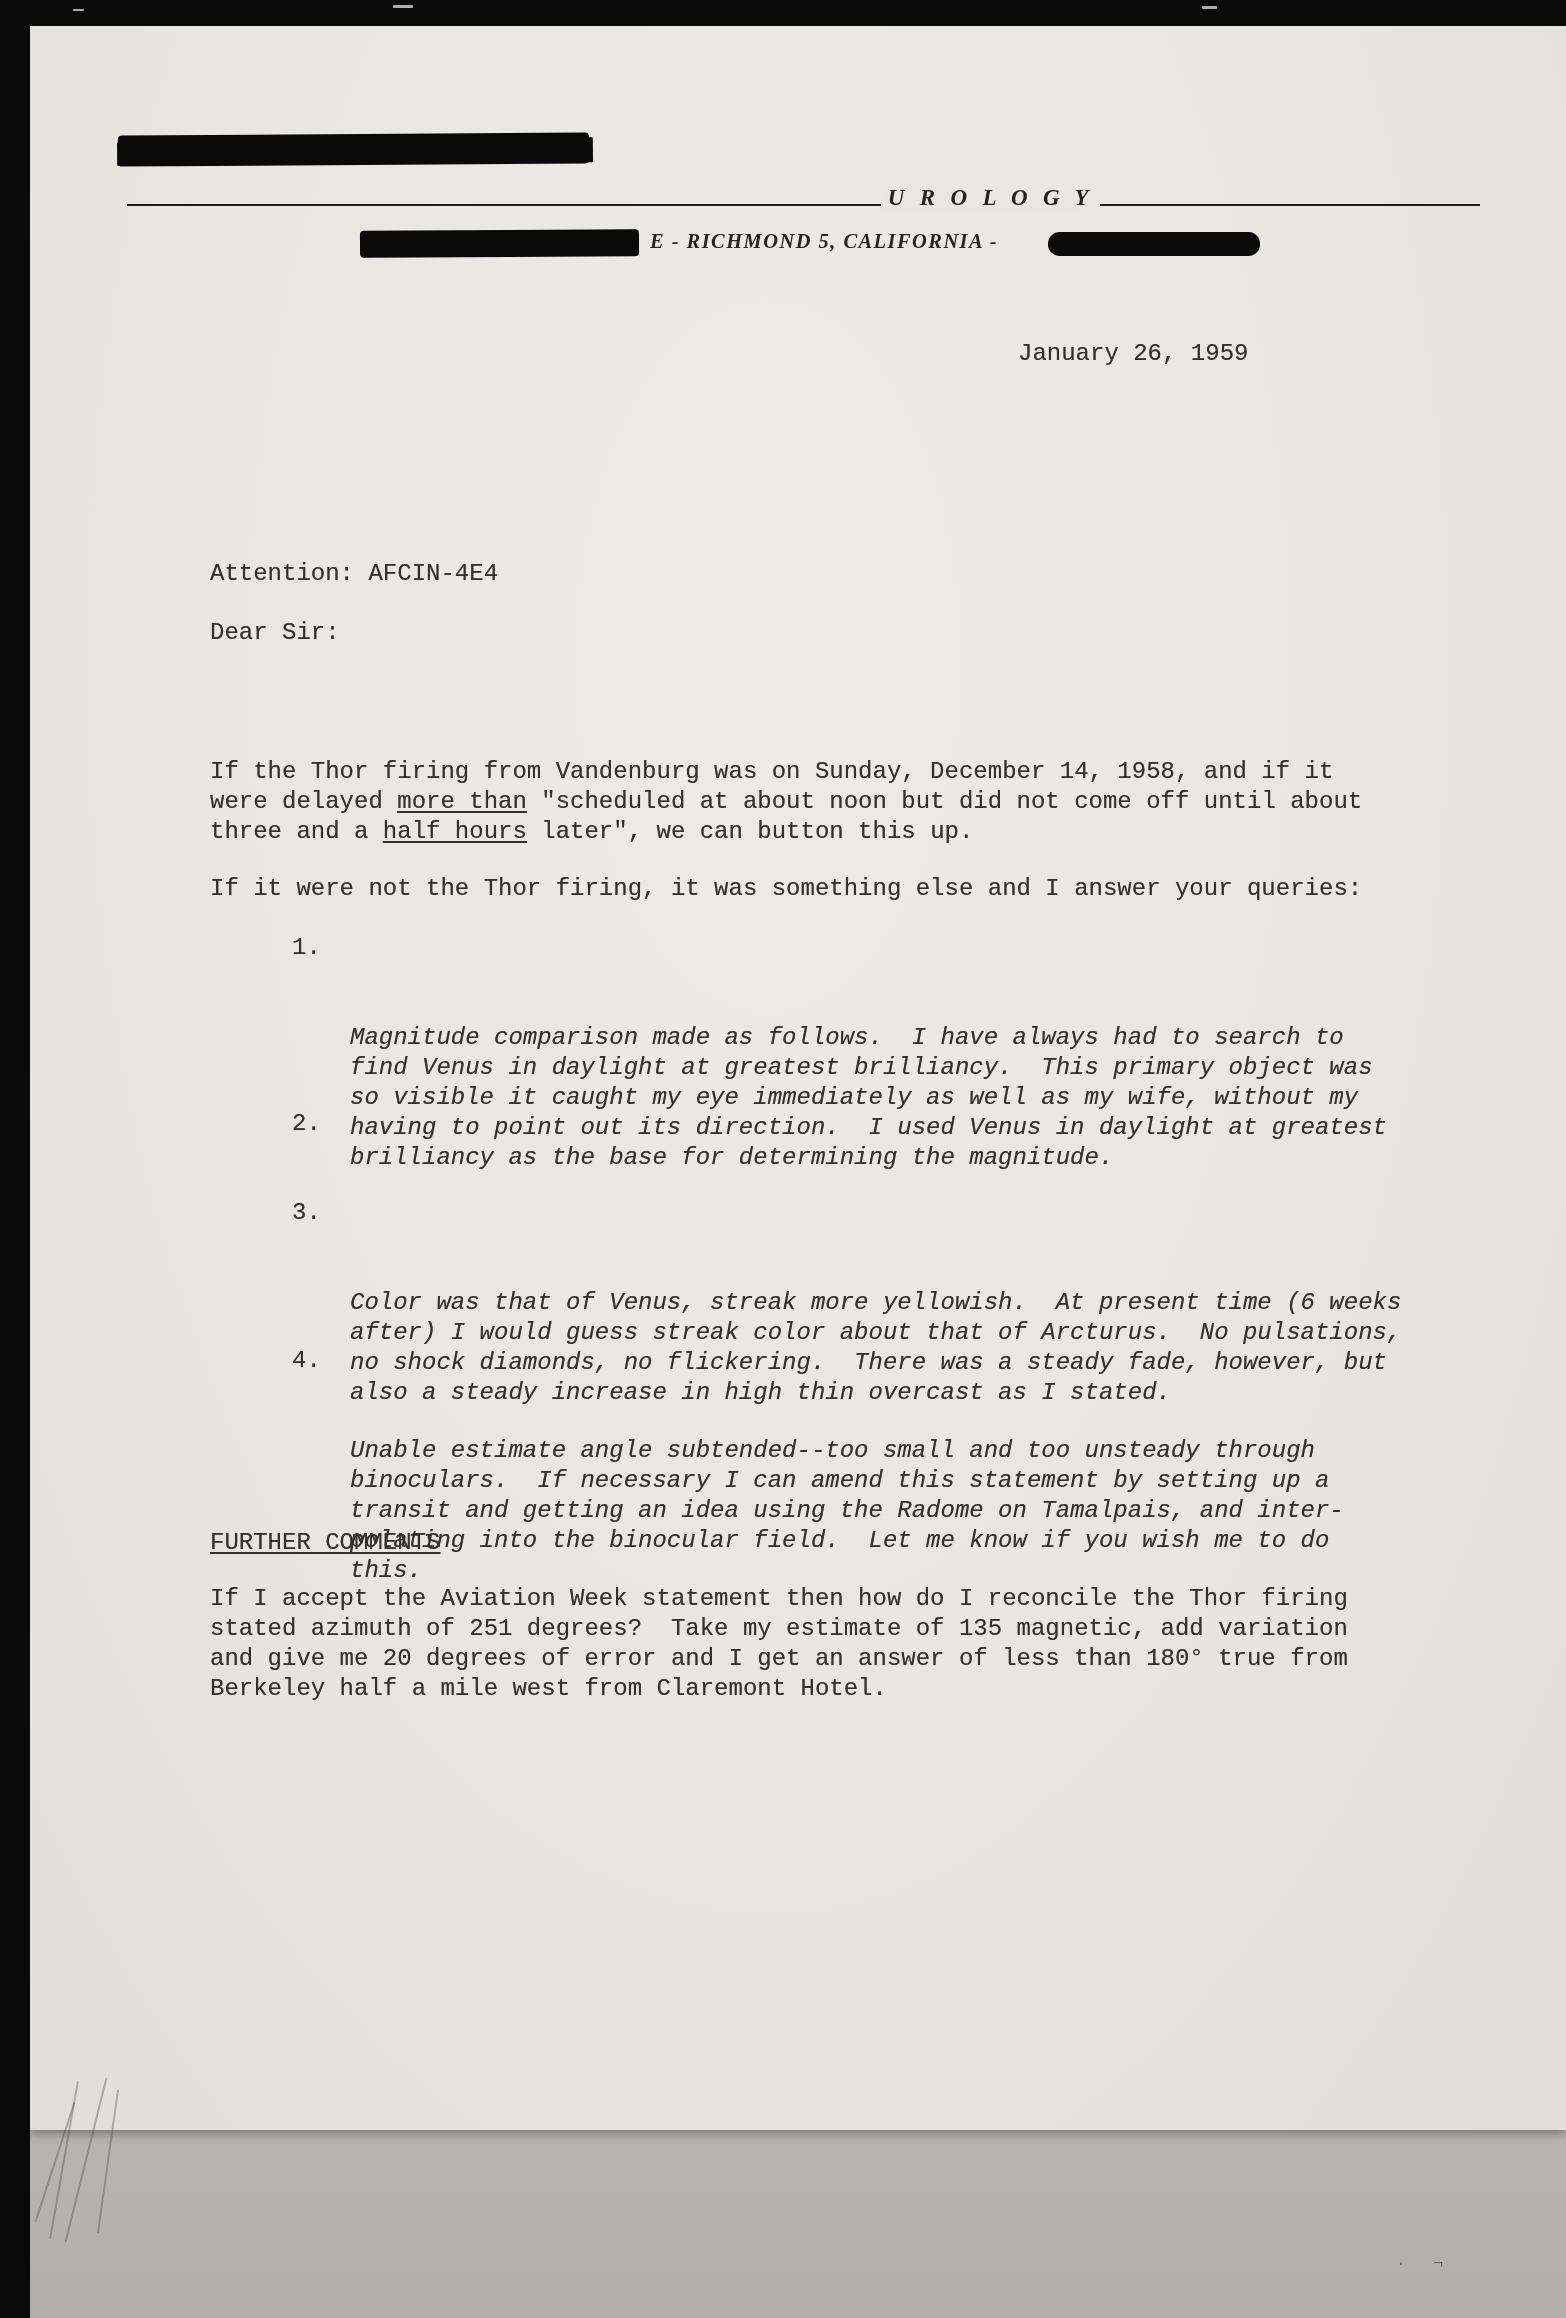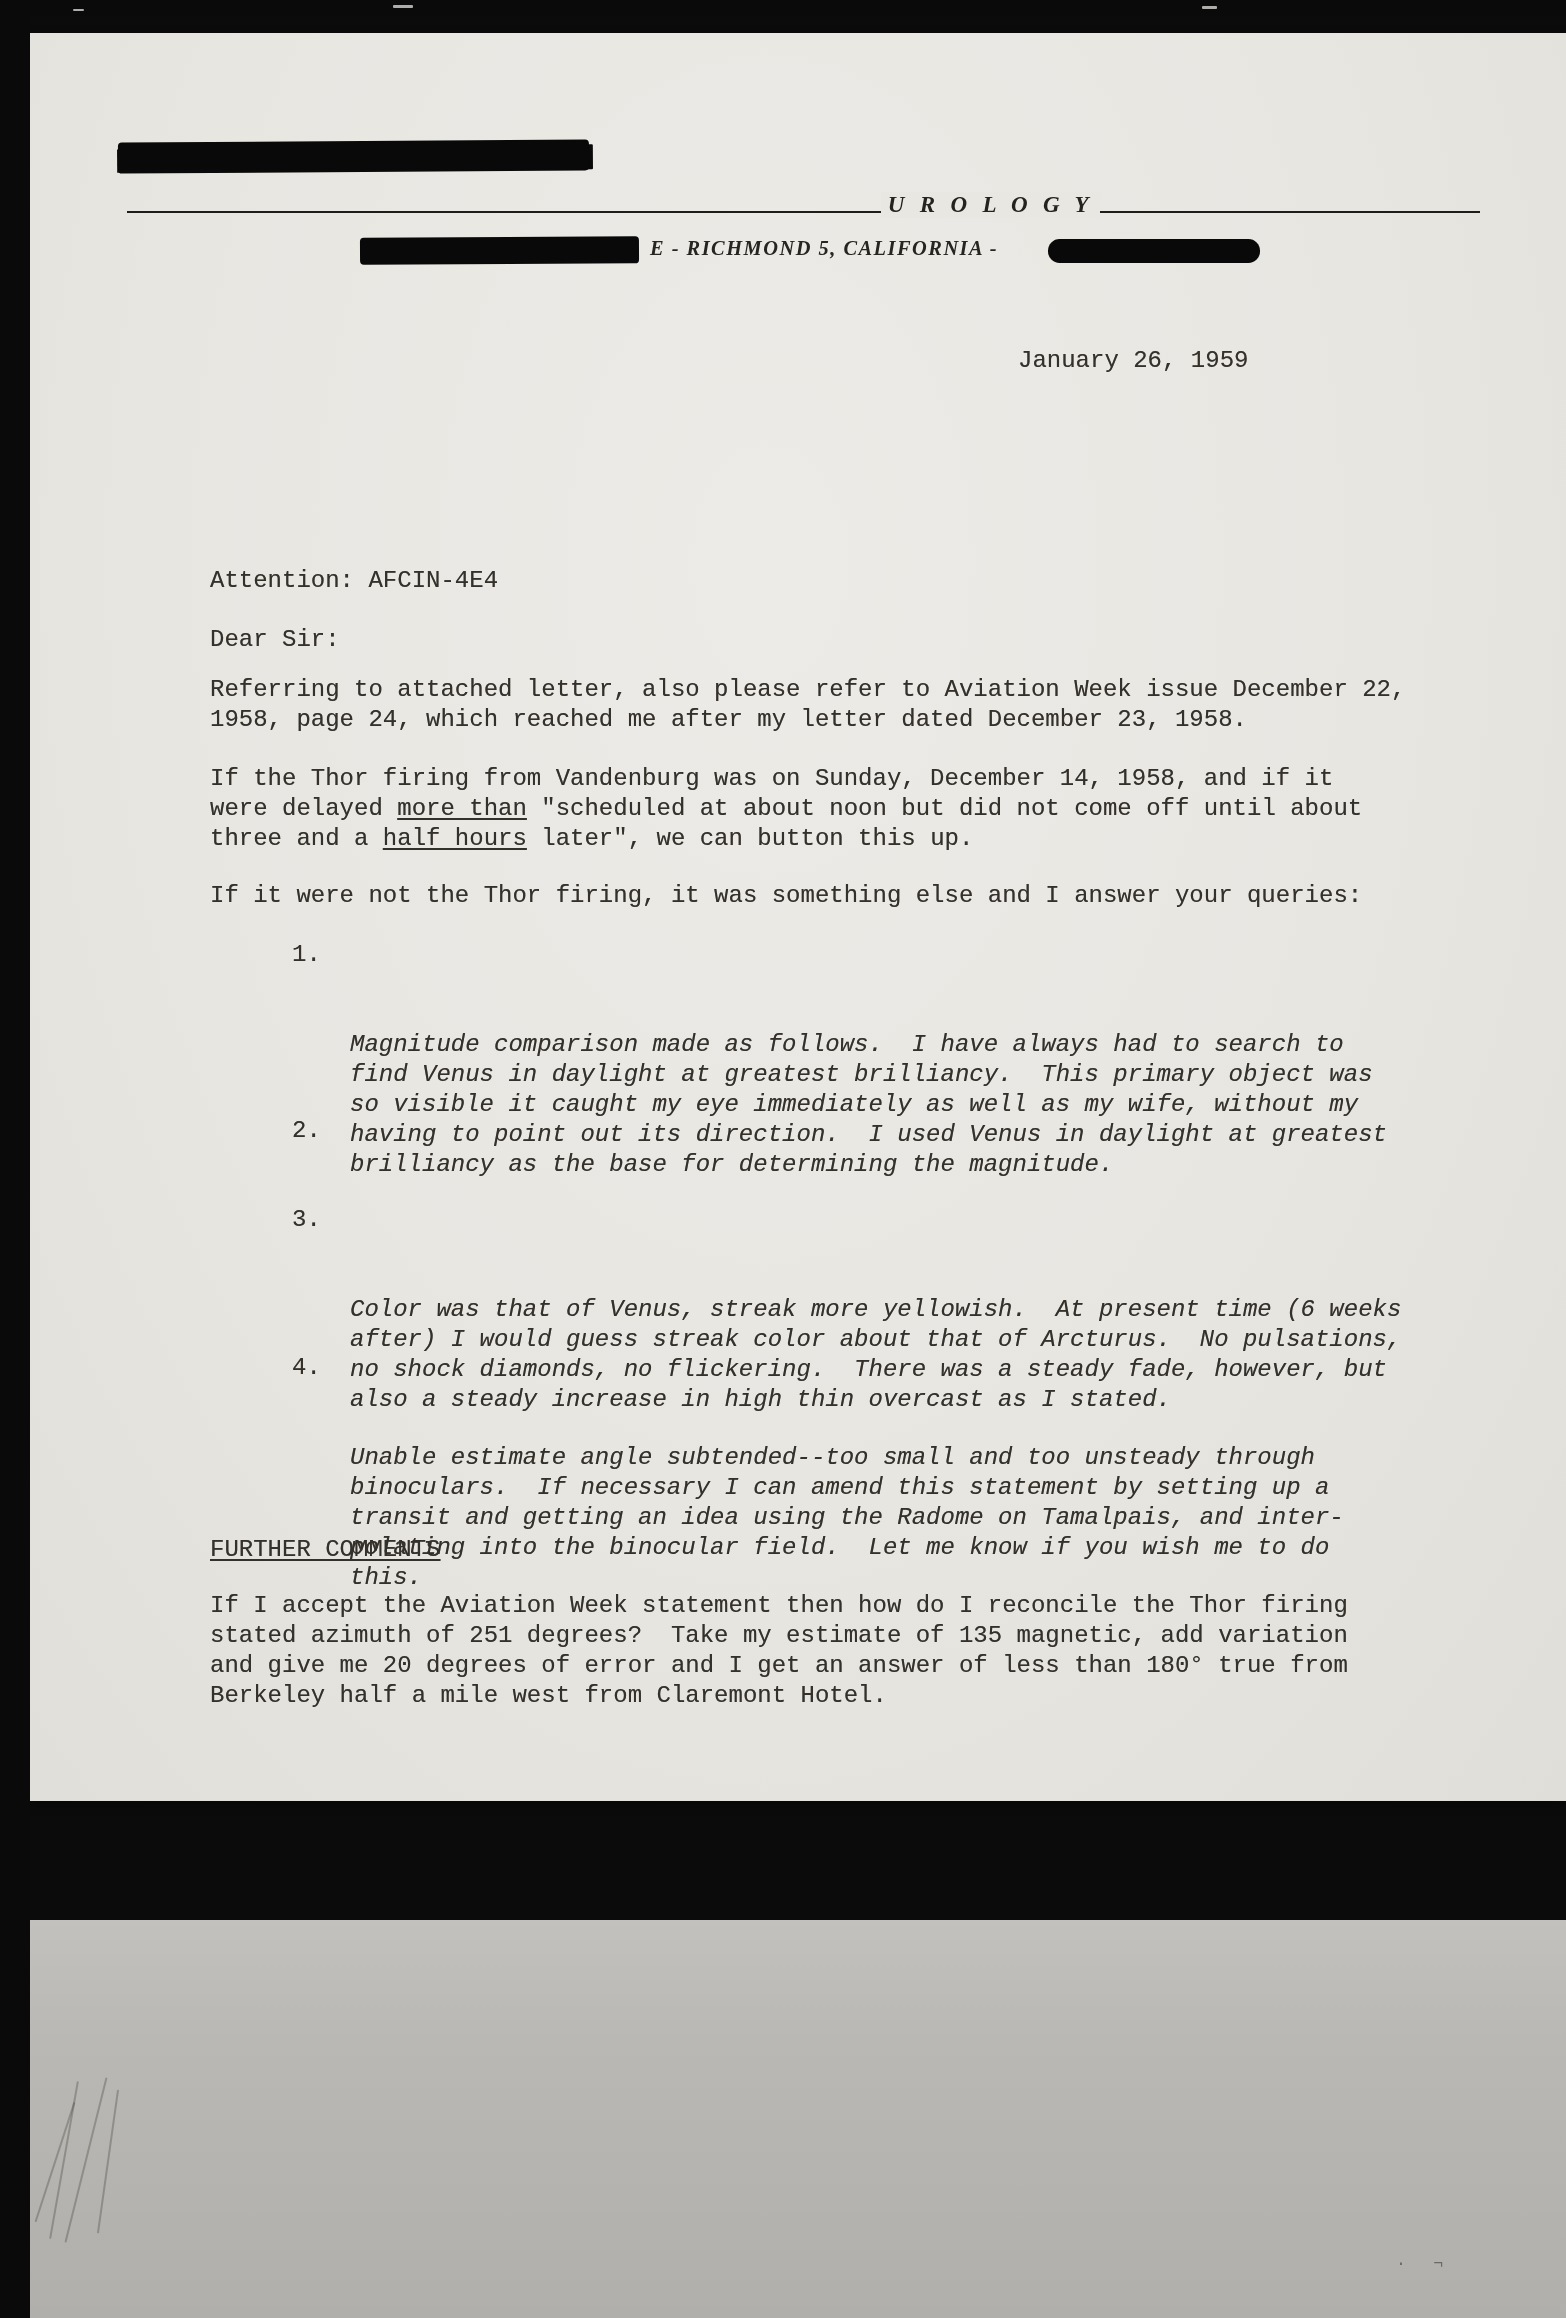--- a/index.html
+++ b/index.html
@@ -32,22 +32,22 @@
 
   
   .backing {
     position: absolute; left: 30px; top: 1920px; right: 0; bottom: 0;
     background: linear-gradient(180deg, #c3c1bd 0%, #bab8b4 30%, #b1afab 100%);
     z-index: 1;
   }
 
   
   .paper {
-    position: absolute; left: 30px; top: 33px;
-    width: 1537px; height: 1768px;
+    position: absolute; left: 30px; top: 26px;
+    width: 1537px; height: 2104px;
     background:
       radial-gradient(ellipse at 48% 30%, #edebe7 0%, #e8e6e1 55%, #e0ded9 100%);
     box-shadow: 0 3.9px 10.7px rgba(0,0,0,0.38);
     z-index: 2;
   }
   .type {
     position: absolute;
     font-family: "Liberation Mono", "DejaVu Sans Mono", monospace;
     font-size: 24px;
     line-height: 30px;
@@ -148,22 +148,20 @@
       <div class="redaction redaction-right"></div>
     </div>
 
     <div class="type date-line">January 26, 1959</div>
 
 
     <div class="type attention">Attention: AFCIN-4E4</div>
 
     <div class="type salutation">Dear Sir:</div>
 
-    <div class="type para-p1">Referring to attached letter, also please refer to Aviation Week issue December 22,
-1958, page 24, which reached me after my letter dated December 23, 1958.</div>
 
     <div class="type para-p2"><span>If the Thor firing from Vandenburg was on Sunday, December 14, 1958, and if it
 were delayed </span><span class="u">more than</span><span> "scheduled at about noon but did not come off until about
 three and a </span><span class="u">half hours</span><span> later", we can button this up.</span></div>
 
     <div class="type para-p3">If it were not the Thor firing, it was something else and I answer your queries:</div>
 
     <div class="type list-item li-1">
       <span class="num">1.</span>
       <span class="txt">Magnitude comparison made as follows.  I have always had to search to

